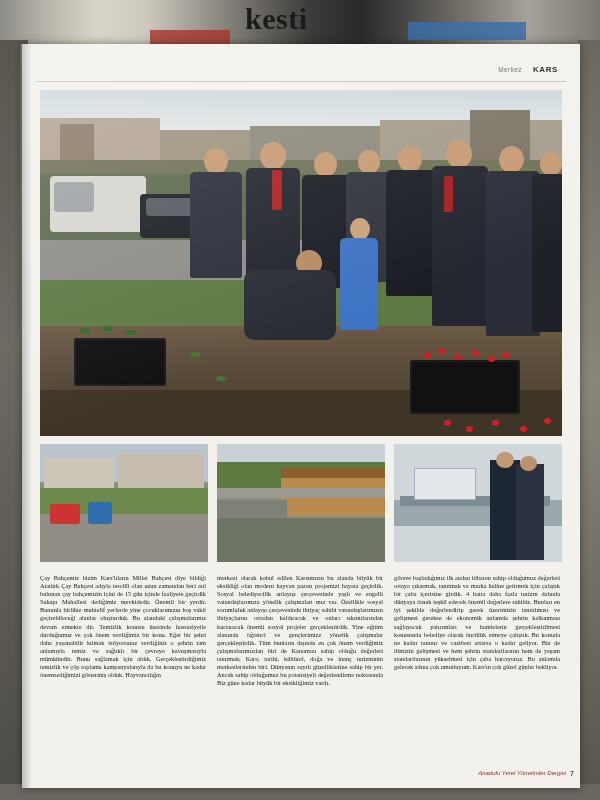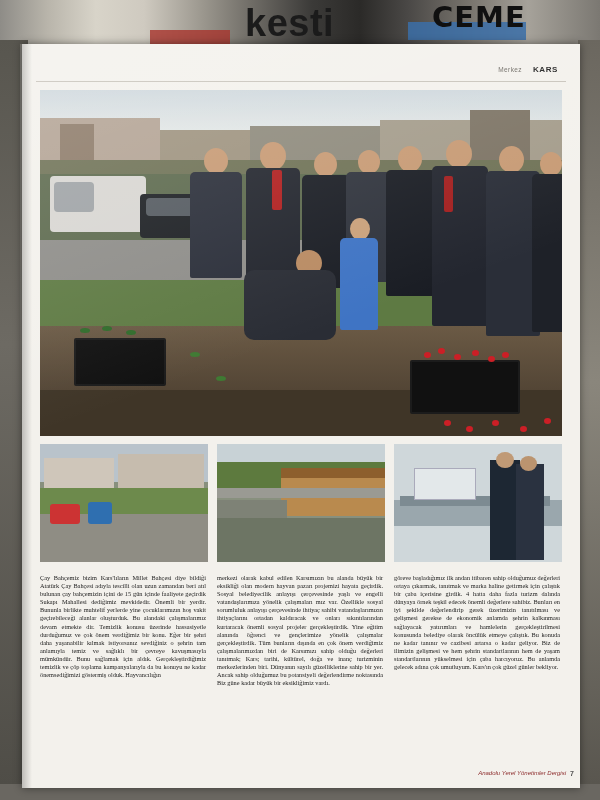--- a/index.html
+++ b/index.html
@@ -10,22 +10,22 @@
   }
   
   #scene{position:absolute;inset:0;background:#7a7a78;}
   
   .bg-top{
     position:absolute;left:0;top:0;width:600px;height:52px;
     background:linear-gradient(90deg,#8e8c87 0%,#b9b5ab 8%,#d8d4c9 16%,#cfcac0 24%,#9a968d 34%,#6f6c66 42%,#3b3a38 52%,#2b2a28 60%,#4a4846 68%,#77736c 78%,#a6a29a 88%,#7b7872 100%);
   }
   .bg-top-word{
     position:absolute;top:2px;left:245px;
-    font-family:Liberation Sans, sans-serif;
-    font-weight:bold;font-size:38px;color:#1b1b1b;letter-spacing:0.5px;
+    font-family:Liberation Serif, serif;
+    font-weight:bold;font-size:30px;color:#1b1b1b;letter-spacing:0.5px;
   }
   .bg-top-word2{
     position:absolute;top:0px;left:432px;
     font-family:"DejaVu Sans", sans-serif;
     font-weight:bold;font-size:29px;color:#101010;letter-spacing:1px;
   }
   .bg-strip-blue{
     position:absolute;left:408px;top:22px;width:118px;height:18px;background:#3b6ea8;opacity:.85;
   }
   .bg-strip-red{
@@ -128,21 +128,20 @@
 </style>
 </head>
 <body>
 
 <div id="scene">
 
   <div class="bg-top">
     <div class="bg-strip-blue"></div>
     <div class="bg-strip-red"></div>
     <div class="bg-top-word">kesti</div>
-    <div class="bg-top-word2">CEME</div>
   </div>
   <div class="bg-left"></div>
   <div class="bg-right"></div>
   <div class="bg-bottom"></div>
 
   <div id="page">
     <div class="page-inner">
 
       <div class="fold"></div>
 

